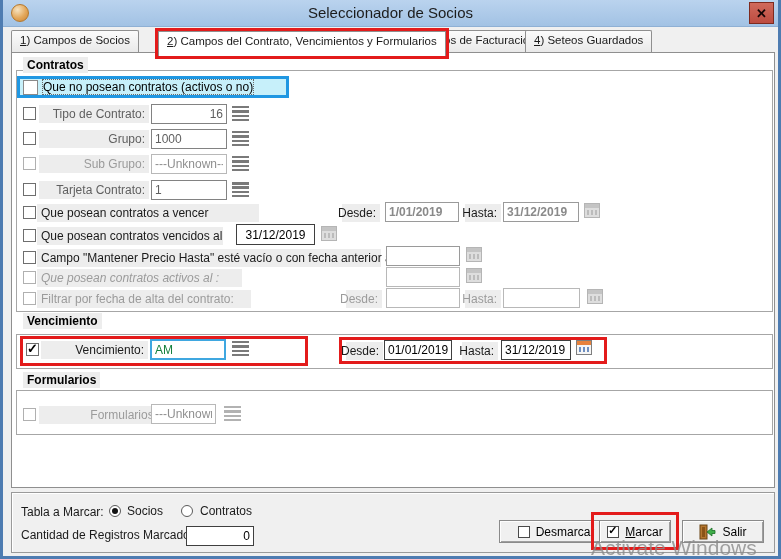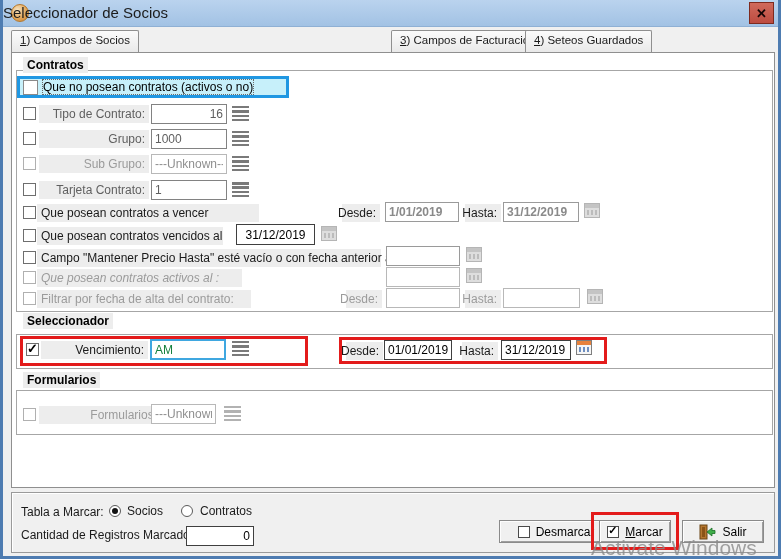--- a/index.html
+++ b/index.html
@@ -8,21 +8,21 @@
         border-left:3px solid var(--window-border,#4e7cb1);
         border-right:3px solid var(--window-border,#4e7cb1);
         border-bottom:3px solid var(--window-border,#4e7cb1);}
   
   .titlebar{position:absolute;left:0;top:0;width:775px;height:26px;
             background:linear-gradient(var(--titlebar-top,#bad3ee),var(--titlebar-bottom,#a2c2e4));
             border-bottom:1px solid #8fb0d4;}
   .app-icon{position:absolute;left:8px;top:4px;width:18px;height:18px;border-radius:50%;
             background:radial-gradient(circle at 35% 30%,#f6e3c0,#e3a75a 55%,#c98334);
             border:1px solid #b5782c;box-sizing:border-box;}
-  .wtitle{position:absolute;left:0;top:4px;width:775px;text-align:left;font-size:15px;color:#1c1c1c;}
+  .wtitle{position:absolute;left:0;top:4px;width:775px;text-align:center;font-size:15px;color:#1c1c1c;}
   .closebtn{position:absolute;left:746px;top:2px;width:25px;height:22px;box-sizing:border-box;
             background:linear-gradient(#d06a5c,#bd4c40);border:1px solid #7e2a1f;
             color:#150505;font-weight:bold;font-size:13px;display:flex;align-items:center;justify-content:center;cursor:pointer;}
   
   .tab{position:absolute;box-sizing:border-box;height:22px;padding:3px 8px 0 8px;font-size:11.5px;color:#1a1a1a;
        background:linear-gradient(#fbfbfb,#e9e9e9);border:1px solid #8f8f8f;border-bottom:none;
        border-radius:2px 2px 0 0;white-space:nowrap;cursor:pointer;}
   .redtabwrap{position:absolute;left:152px;top:28px;border:3px solid var(--annotation,#e31b1b);background:#fff;z-index:5;}
   .tab.active{position:relative;height:25px;background:#fff;border-radius:0;}
   .u{text-decoration:underline;}
@@ -82,20 +82,23 @@
 
 <div id="root">
 
   <div class="titlebar">
     <div class="app-icon"></div>
     <div class="wtitle">Seleccionador de Socios</div>
   </div>
   <div class="closebtn">✕</div>
 
   <div class="tab" style="left:8px;top:30px;"><span class="u">1</span><span>) Campos de Socios</span></div>
+  <div class="redtabwrap">
+    <div class="tab active"><span class="u">2</span><span>) Campos del Contrato, Vencimientos y Formularios</span></div>
+  </div>
   <div class="tab" style="left:388px;top:30px;"><span class="u">3</span><span>) Campos de Facturación</span></div>
   <div class="tab" style="left:522px;top:30px;"><span class="u">4</span><span>) Seteos Guardados</span></div>
 
   <div class="tabpage"></div>
 
   <div class="hchip" style="left:20px;top:57px;">Contratos</div>
   <div class="gbox" style="left:13px;top:70px;width:755px;height:240px;"></div>
 
   <div class="hlrow">
     <span class="cbx"></span>
@@ -146,21 +149,21 @@
   <div class="cal" style="left:463px;top:268px;"></div>
 
   <span class="cb dis" style="left:20px;top:292px;"></span>
   <div class="chip dim" style="left:34px;top:290px;width:214px;">Filtrar por fecha de alta del contrato:</div>
   <div class="chip r dim" style="left:343px;top:290px;width:36px;">Desde:</div>
   <input class="tin dis" style="left: 383px; top: 288px; width: 74px;" readonly="" value="">
   <div class="chip r dim" style="left:462px;top:290px;width:36px;">Hasta:</div>
   <input class="tin dis" style="left: 500px; top: 288px; width: 77px;" readonly="" value="">
   <div class="cal" style="left:584px;top:289px;"></div>
 
-  <div class="hchip" style="left:20px;top:313px;">Seleccionador</div>
+  <div class="hchip" style="left:20px;top:313px;">Vencimiento</div>
   <div class="gbox" style="left:13px;top:334px;width:755px;height:33px;"></div>
 
   <span class="cb checked" style="left:23px;top:343px;"></span>
   <div class="chip r" style="left:38px;top:341px;width:107px;">Vencimiento:</div>
   <input class="tin focus" style="left: 147px; top: 339px; width: 76px; height: 21px;" readonly="" value="AM">
   <div class="burger" style="left:229px;top:341px;"></div>
   <div class="redbox" style="left:17px;top:336px;width:288px;height:30px;"></div>
 
   <div class="chip r" style="left:343px;top:342px;width:37px;">Desde:</div>
   <input class="tin dark" style="left: 381px; top: 340px; width: 68px;" readonly="" value="01/01/2019">

